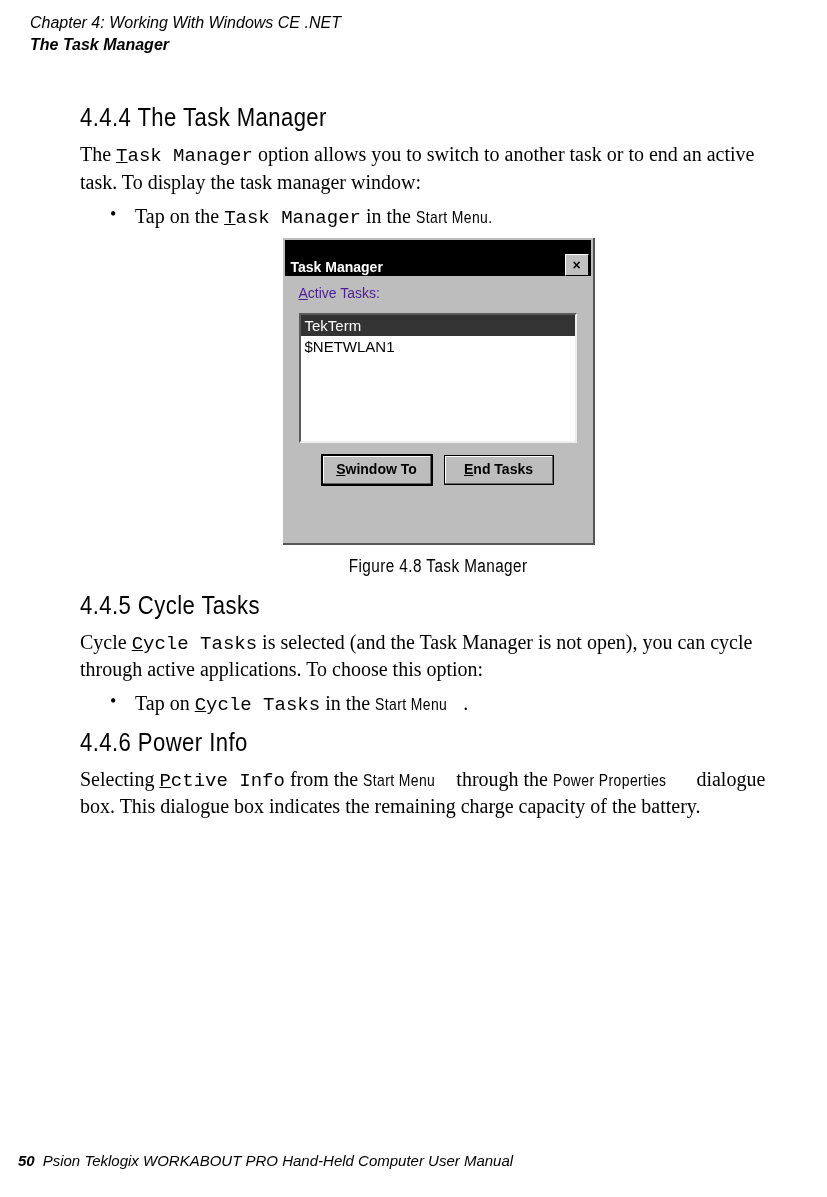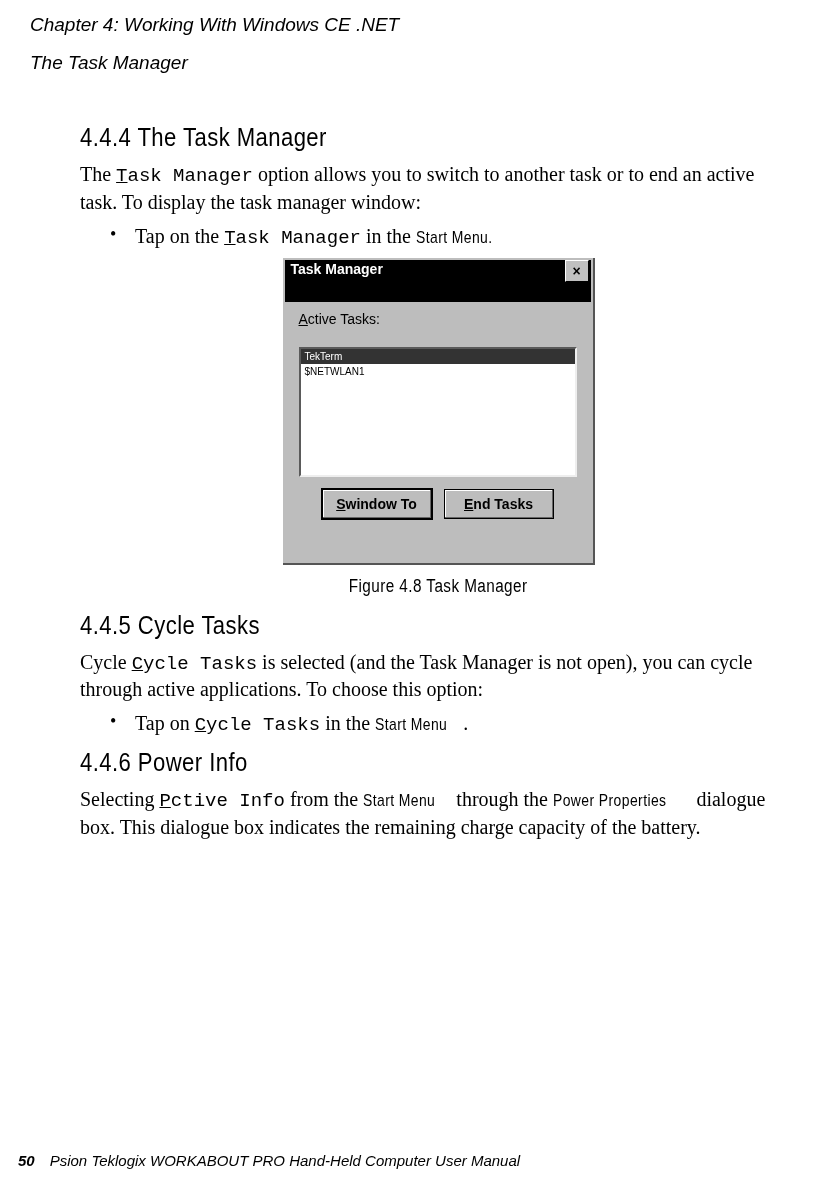--- a/index.html
+++ b/index.html
@@ -14,25 +14,25 @@
   .page {
     position: relative;
     width: 827px;
     height: 1197px;
     padding: 12px 30px 30px 30px;
     box-sizing: border-box;
   }
   .running-head {
     font-family: Arial, Helvetica, sans-serif;
     font-style: italic;
-    font-size: 19px;
+    font-size: 16px;
     line-height: 1.35;
   }
   .running-head .chapter-line { font-weight: normal; }
-  .running-head .section-line { font-weight: normal; font-style: italic; margin-top: 12px; }
+  .running-head .section-line { font-weight: bold; font-style: italic; }
   .content {
     margin-left: 50px;
     margin-right: 0px;
     margin-top: 46px;
     font-size: 20px;
     line-height: 1.3;
   }
   .h3 {
     font-family: Arial, Helvetica, sans-serif;
     font-weight: normal;
@@ -91,21 +91,21 @@
   }
   .footer {
     position: absolute;
     left: 18px;
     bottom: 28px;
     font-family: Arial, Helvetica, sans-serif;
     font-style: italic;
     font-size: 15px;
     display: flex;
     align-items: baseline;
-    gap: 15px;
+    gap: 8px;
   }
   .footer .pageno {
     font-weight: bold;
     font-style: italic;
   }
 
   
   .tm-shot {
     display: inline-block;
     width: 310px;
@@ -116,24 +116,24 @@
     font-family: Tahoma, Arial, sans-serif;
     text-align: left;
     position: relative;
   }
   .tm-inner {
     position: absolute;
     left: 2px; top: 2px; right: 2px; bottom: 2px;
     background: #bdbdbd;
   }
   .tm-titlebar {
-    height: 42px;
+    height: 36px;
     background: #000;
     display: flex;
-    align-items: flex-start;
+    align-items: flex-end;
     padding: 0 2px 0 6px;
   }
   .tm-title {
     color: #fff;
     font-size: 14px;
     font-weight: bold;
     flex: 1;
   }
   .tm-close {
     width: 22px;
@@ -148,37 +148,37 @@
     font-size: 14px;
     font-weight: bold;
     color: #000;
     font-family: Arial, sans-serif;
   }
   .tm-body {
     padding: 8px 14px 0 14px;
   }
   .tm-label {
     font-size: 14px;
-    color: #000000;
-    margin-bottom: 18px;
+    color: #4c1d95;
+    margin-bottom: 10px;
   }
   .tm-label .ul { text-decoration: underline; }
   .tm-listbox {
     width: 100%;
     height: 130px;
     background: #fff;
     border: 2px solid #5a5a5a;
     border-right-color: #eee;
     border-bottom-color: #eee;
     box-sizing: border-box;
     padding: 0;
     overflow: hidden;
   }
   .tm-listitem {
-    font-size: 10px;
+    font-size: 15px;
     padding: 1px 4px;
     white-space: nowrap;
   }
   .tm-listitem.selected {
     background: #333;
     color: #fff;
   }
   .tm-buttons {
     display: flex;
     gap: 12px;

